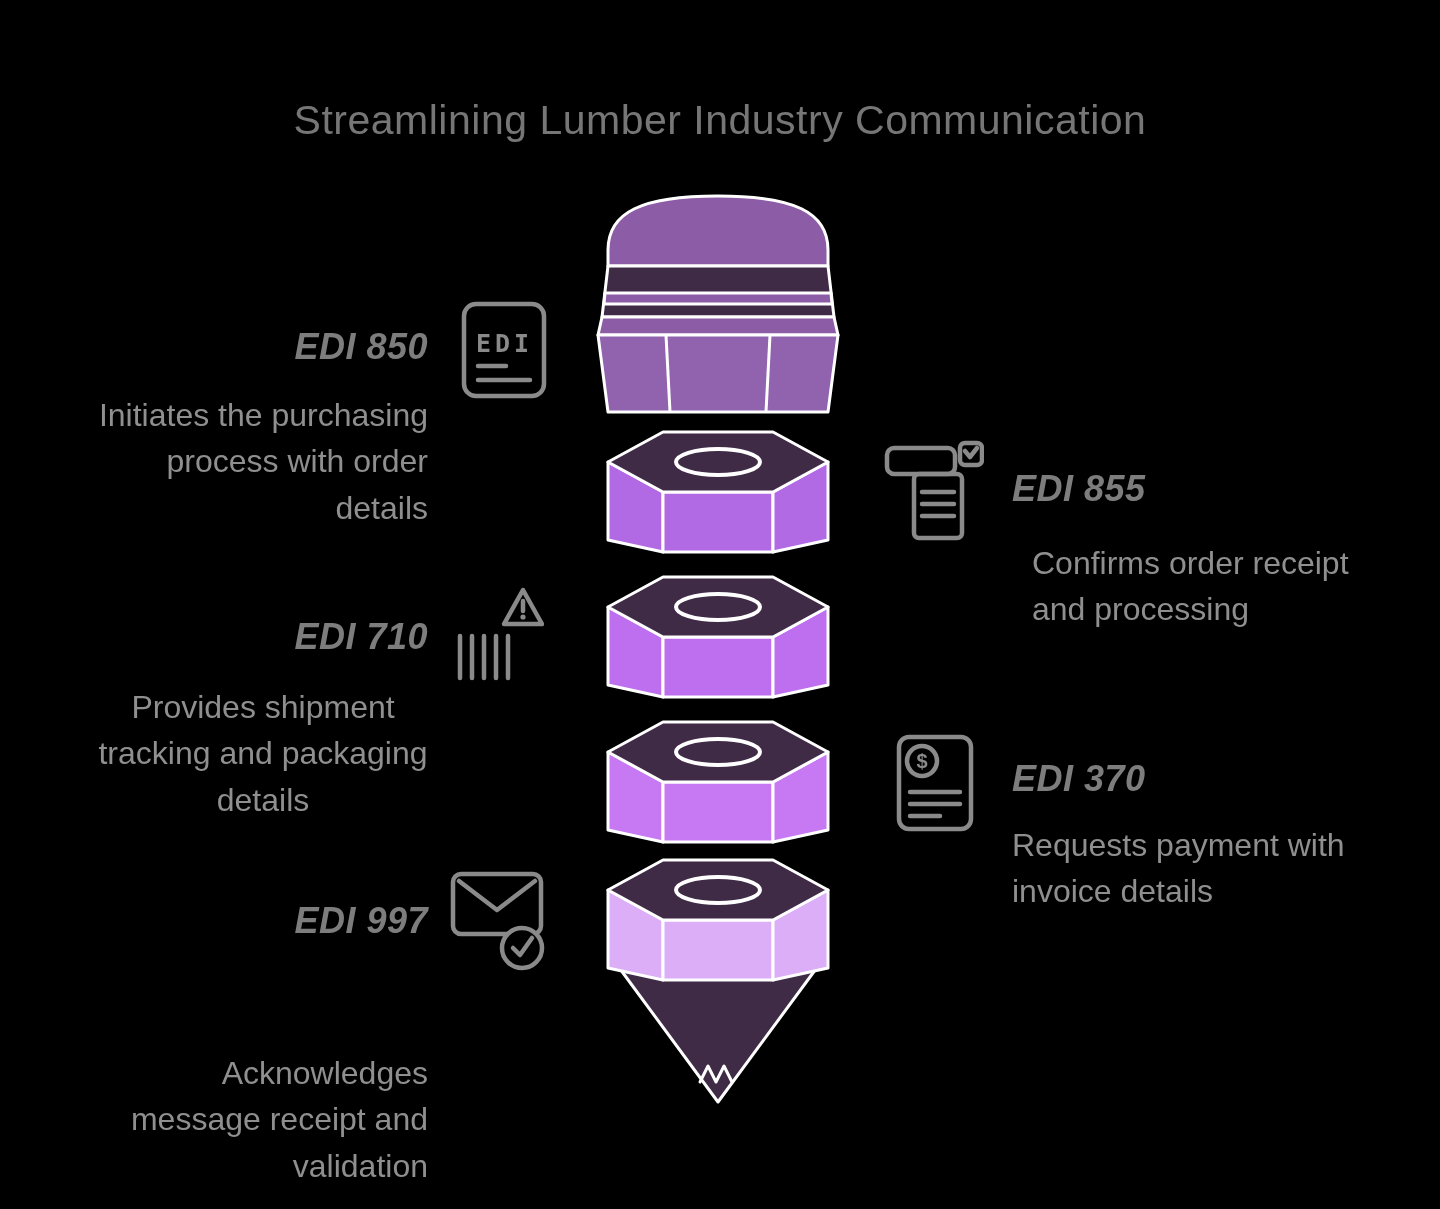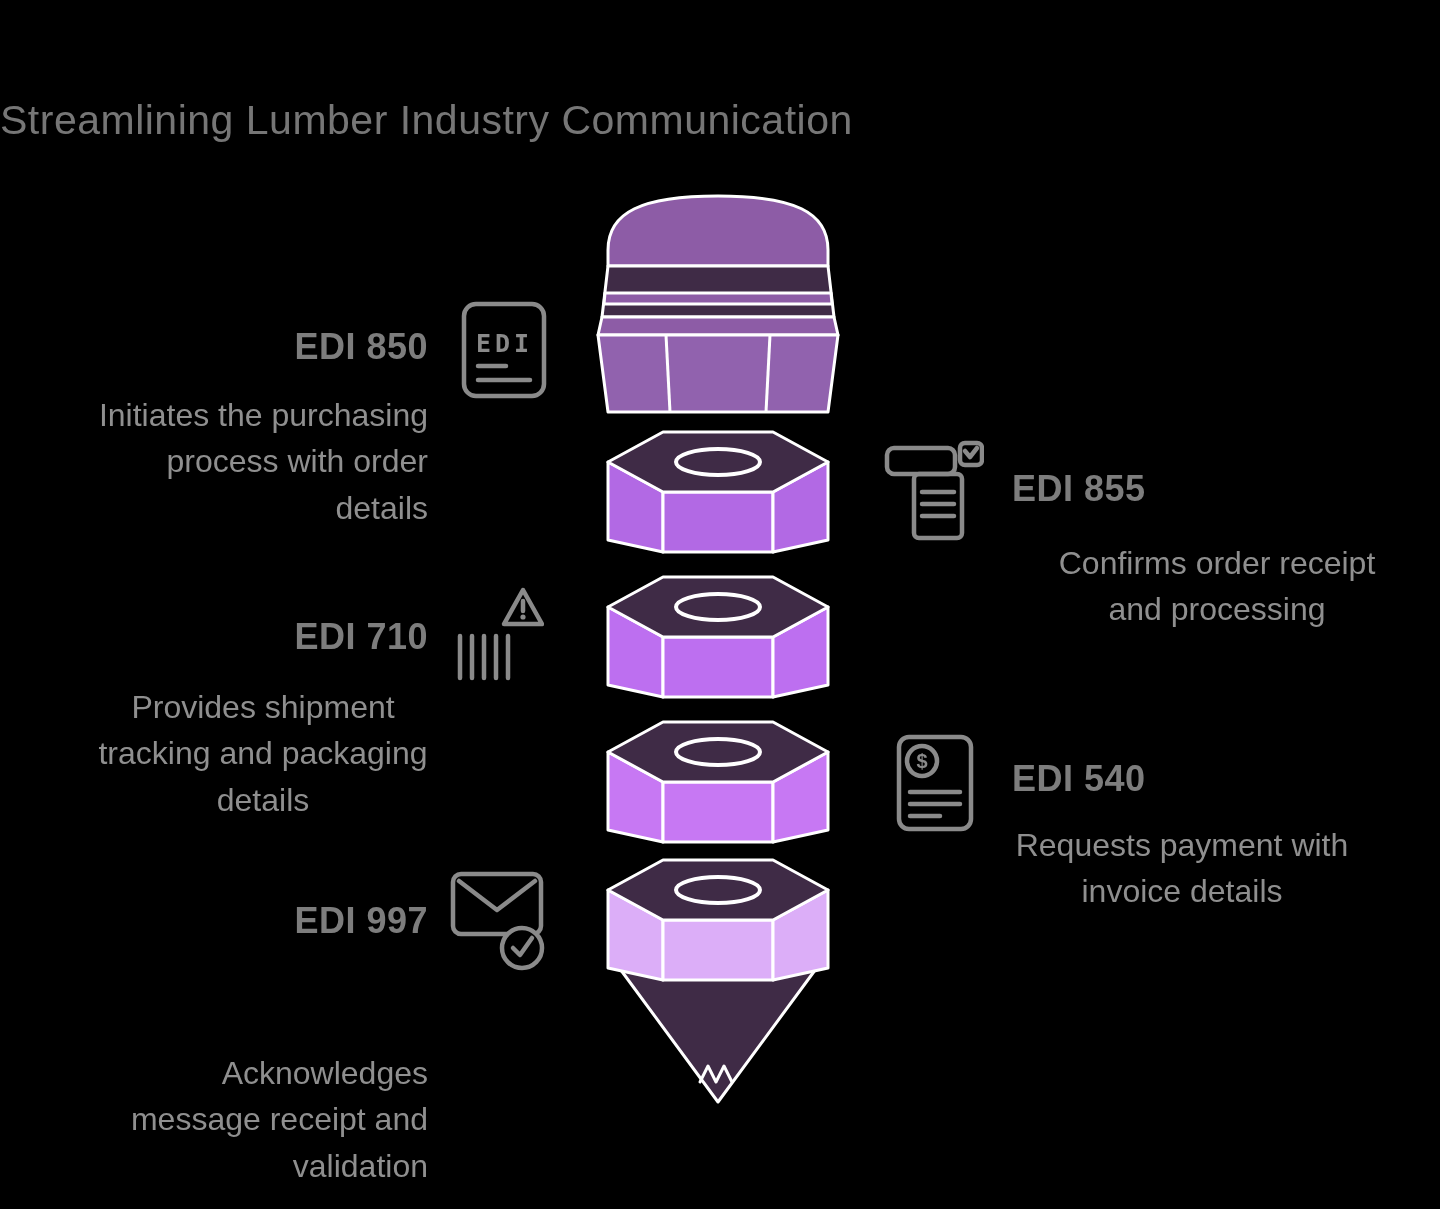--- a/index.html
+++ b/index.html
@@ -2,34 +2,34 @@
 <html style="--background: #000000; --title-text: #767676; --heading-text: #7d7d7d; --description-text: #8f8f8f; --icon-stroke: #8a8a8a; --outline: #ffffff; --dark-purple: #3f2b46; --dome-purple: #8d5ca6; --barrel-purple: #9162ae; --nut1-purple: #b269e4; --nut2-purple: #bd6ff0; --nut3-purple: #c778f3; --nut4-purple: #dcaef8;"><head>
 <meta charset="utf-8">
 <style>
   html,body{margin:0;padding:0;background:#000;}
   .canvas{
     position:relative;width:1440px;height:1209px;overflow:hidden;
     background:var(--background,#000);
     font-family:"Liberation Sans",sans-serif;
   }
   .title{
-    position:absolute;left:0;top:97px;width:1440px;text-align:left;
+    position:absolute;left:0;top:97px;width:1440px;text-align:center;
     font-size:41px;font-weight:500;letter-spacing:.5px;
     color:var(--title-text,#767676);
   }
   .edi-heading{
     position:absolute;font-size:36px;font-weight:700;
-    color:var(--heading-text,#7d7d7d);letter-spacing:.5px;
+    color:var(--heading-text,#7d7d7d);letter-spacing:.5px;font-style:italic;
   }
   .edi-desc{
     position:absolute;font-size:32px;line-height:1.45;
     color:var(--description-text,#8f8f8f);
   }
   .col-left{right:1012px;text-align:right;}
-  .col-right{left:1012px;text-align:center;}
+  .col-right{left:1012px;text-align:left;}
   #h850{top:326px;} #d850{top:392px;width:340px;}
   #h856{top:616px;} #d856{top:684px;width:330px;text-align:center;}
   #h997{top:900px;} #d997{top:1003px;width:300px;margin-top:47px;}
   #h855{top:468px;} #d855{top:540px;width:370px;margin-left:20px;}
   #h810{top:758px;} #d810{top:822px;width:340px;}
 
   .funnel{position:absolute;left:0;top:0;width:1440px;height:1209px;}
   .shape{stroke:var(--outline,#ffffff);stroke-width:3;stroke-linejoin:round;}
   .shape line{stroke:var(--outline,#ffffff);}
   .f-dome{fill:var(--dome-purple,#8d5ca6);}
@@ -142,21 +142,21 @@
     <path class="s" d="M71 6 L90 40 L52 40 Z"></path>
     <line class="s" x1="71" y1="17" x2="71" y2="27"></line>
     <circle class="dot" cx="71" cy="33" r="2.6"></circle>
     <line class="s" x1="8" y1="52" x2="8" y2="94"></line>
     <line class="s" x1="20" y1="52" x2="20" y2="94"></line>
     <line class="s" x1="32" y1="52" x2="32" y2="94"></line>
     <line class="s" x1="44" y1="52" x2="44" y2="94"></line>
     <line class="s" x1="56" y1="52" x2="56" y2="94"></line>
   </svg>
 
-  <div id="h810" class="edi-heading col-right">EDI 540</div>
+  <div id="h810" class="edi-heading col-right">EDI 370</div>
   <div id="d810" class="edi-desc col-right">Requests payment with invoice details</div>
   <svg id="i810" class="icon" viewBox="0 0 80 100">
     <rect class="s" x="3" y="3" width="72" height="92" rx="10"></rect>
     <circle class="s" cx="26" cy="27" r="15"></circle>
     <text class="dollar" x="26" y="34">$</text>
     <line class="s" x1="14" y1="58" x2="64" y2="58"></line>
     <line class="s" x1="14" y1="70" x2="64" y2="70"></line>
     <line class="s" x1="14" y1="82" x2="44" y2="82"></line>
   </svg>
 

